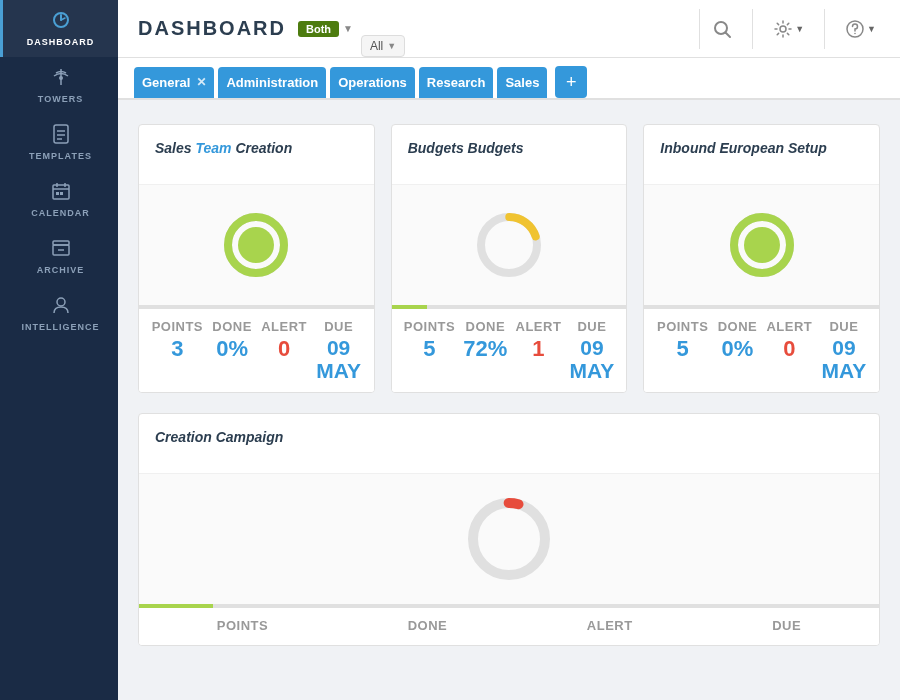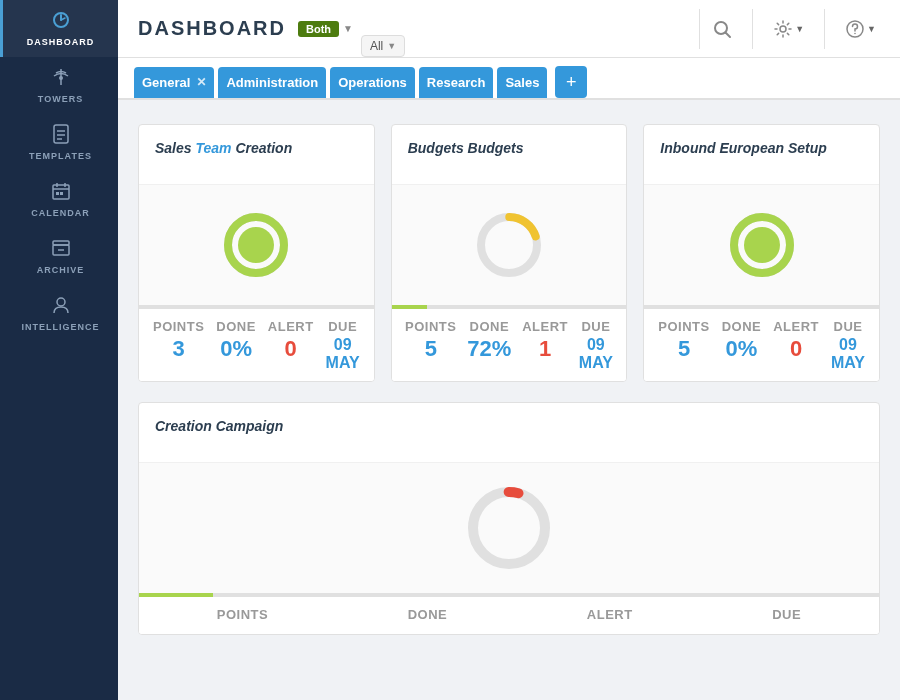--- a/index.html
+++ b/index.html
@@ -252,21 +252,21 @@
       letter-spacing: 0.5px;
       text-transform: uppercase;
       margin-bottom: 2px;
     }
     .stat-value {
       font-size: 22px;
       font-weight: 700;
     }
     .stat-value.blue { color: #3498db; }
     .stat-value.red { color: #e74c3c; }
-    .stat-value.blue-date { color: #3498db; font-size: 16px; line-height: 1.1; text-align: center; }
+    .stat-value.blue-date { color: #3498db; font-size: 21px; line-height: 1.1; text-align: center; }
 
     
     .donut-container {
       position: relative;
       width: 70px;
       height: 70px;
     }
     .donut-svg { width: 70px; height: 70px; }
 
     

